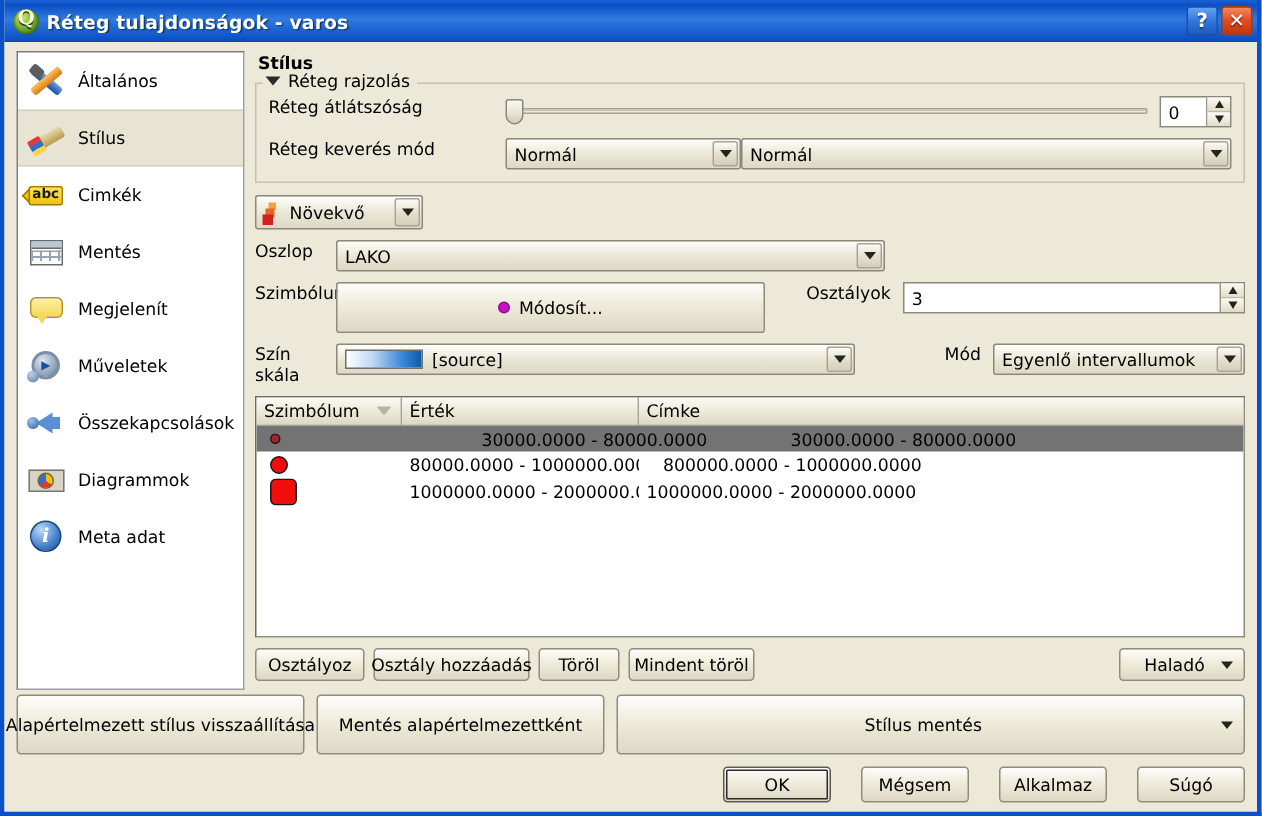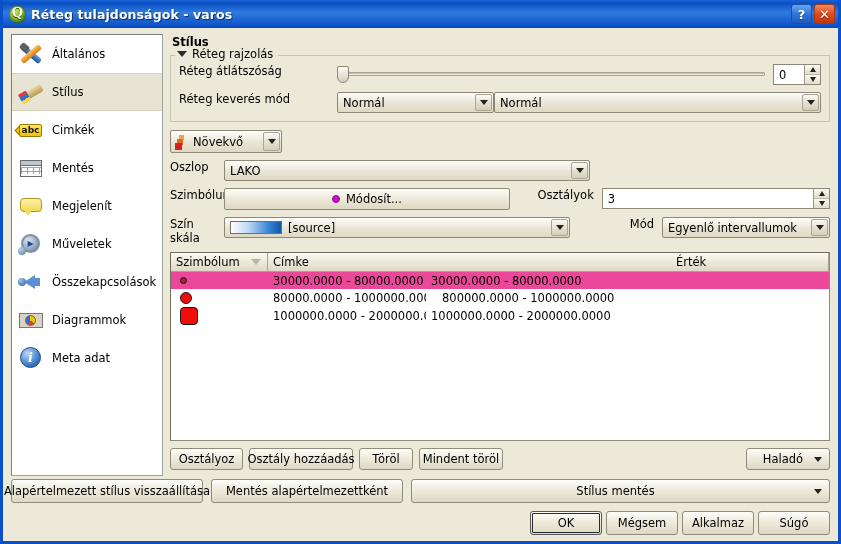--- a/index.html
+++ b/index.html
@@ -253,21 +253,21 @@
   
   .rend-row { display: flex; align-items: center; margin-bottom: 7px; }
   .rend-combo { width: 112px; height: 23px; padding-left: 4px; }
   .rend-icon { width: 14px; height: 14px; position: relative; margin-right: 4px; flex: 0 0 14px; }
   .rend-icon i { position: absolute; display: block; }
   .rend-icon .s1 { width:5px;height:5px;background:#f2a33c;left:4px;top:0; }
   .rend-icon .s2 { width:6px;height:6px;background:#e2672a;left:2px;top:4px; }
   .rend-icon .s3 { width:7px;height:7px;background:#d62020;left:0px;top:8px; }
 
   .sym-btn {
-    height: 22px; flex: 1 1 auto;
+    height: 34px; flex: 1 1 auto;
     background: linear-gradient(to bottom,#fdfdfb,#eeead9 48%,#ddd8c4);
     border: 1px solid #908c7c; border-radius: 2px;
     display: flex; align-items: center; justify-content: center; gap: 6px;
     font-size: 11.5px;
   }
   .sym-dot { width: 8px; height: 8px; border-radius: 50%; background: #c713c7; border: 1px solid #8e0b8e; }
 
   .ramp-combo { position: relative; }
   .ramp-swatch {
     width: 52px; height: 13px; margin-right: 6px;
@@ -291,35 +291,35 @@
     padding-left: 5px; position: relative;
   }
   .th .sortmark {
     position: absolute; right: 6px; top: 6px;
     width: 0; height: 0;
     border-left: 5px solid transparent; border-right: 5px solid transparent;
     border-top: 6px solid #bab5a3;
   }
   .tbody { flex: 1 1 auto; }
   .trow { display: flex; height: 16px; align-items: center; font-size: 11.5px; }
-  .trow.sel { background: #ec4899; }
+  .trow.sel { background: #737373; gap: 48px; }
   .tcell { padding-left: 5px; overflow: hidden; white-space: nowrap; }
   .sym-cell { display: flex; align-items: center; justify-content: flex-start; padding-left: 9px; }
   .marker { border-radius: 50%; background: #f20d0d; border: 1px solid #1a1a1a; }
   .m1 { width: 7px; height: 7px; background: #a62430; }
   .m2 { width: 12px; height: 12px; }
   .m3 { width: 18px; height: 18px; border-radius: 4px; }
 
   .btn-row { display: flex; align-items: center; gap: 6px; margin-bottom: 6px; }
   .spacer { flex: 1 1 auto; }
 
   .style-row { display: flex; gap: 8px; margin-top: 3px; }
-  .style-row .btn { height: 24px; }
-
-  .dlg-row { display: flex; justify-content: flex-end; gap: 4px; margin-top: 8px; }
+  .style-row .btn { height: 40px; }
+
+  .dlg-row { display: flex; justify-content: flex-end; gap: 20px; margin-top: 8px; }
   .dlg-row .btn { width: 72px; height: 24px; padding: 0; }
 </style>
 </head>
 <body>
 
 <div class="window">
 
   <div class="titlebar">
     <div class="title-icon">
         <div class="qg"></div>
@@ -506,25 +506,25 @@
               </span>
           </div>
         </div>
 
         <div class="table-wrap">
           <div class="thead">
             <div class="th" style="width:97px;">
               <span>Szimbólum</span>
               <span class="sortmark"></span>
             </div>
+            <div class="th" style="width:158px;">
+              <span>Érték</span>
+            </div>
             <div class="th" style="flex:1 1 auto; border-right:none;">
               <span>Címke</span>
-            </div>
-            <div class="th" style="width:158px;">
-              <span>Érték</span>
             </div>
           </div>
           <div class="tbody">
             <div class="trow sel" style="height:17px;">
               <div class="tcell sym-cell" style="width:97px;">
                   <span class="marker m1"></span>
                 </div>
               <div class="tcell" style="width:158px;">30000.0000 - 80000.0000</div>
               <div class="tcell" style="flex:1 1 auto;">30000.0000 - 80000.0000</div>
             </div>

